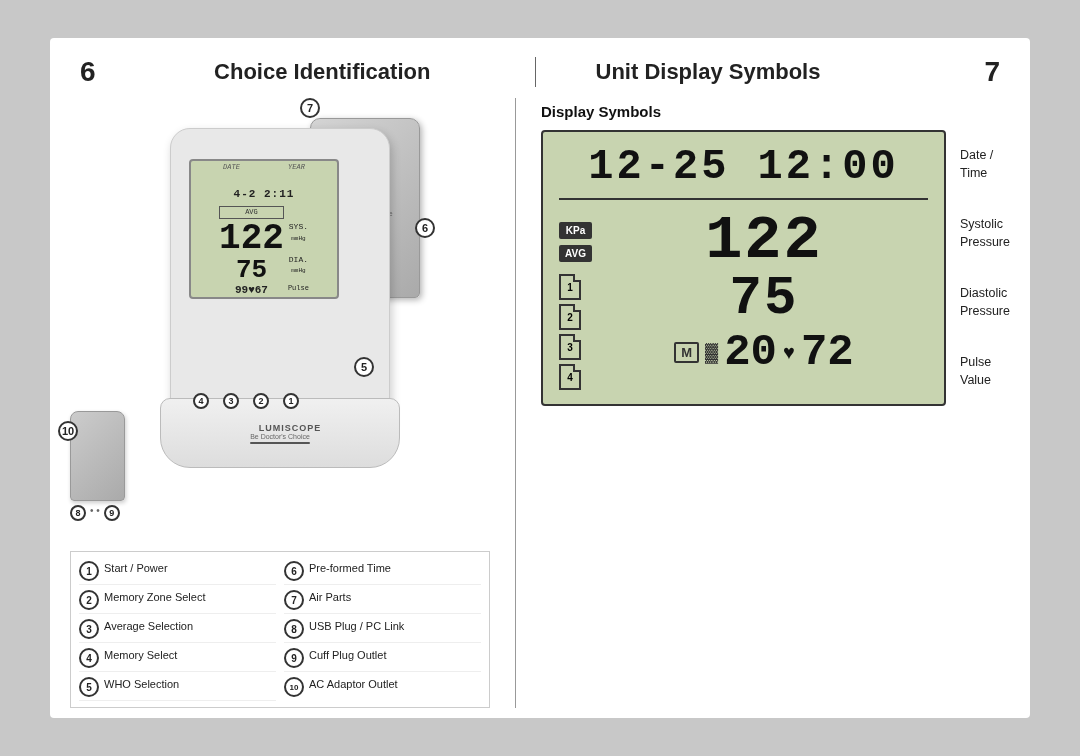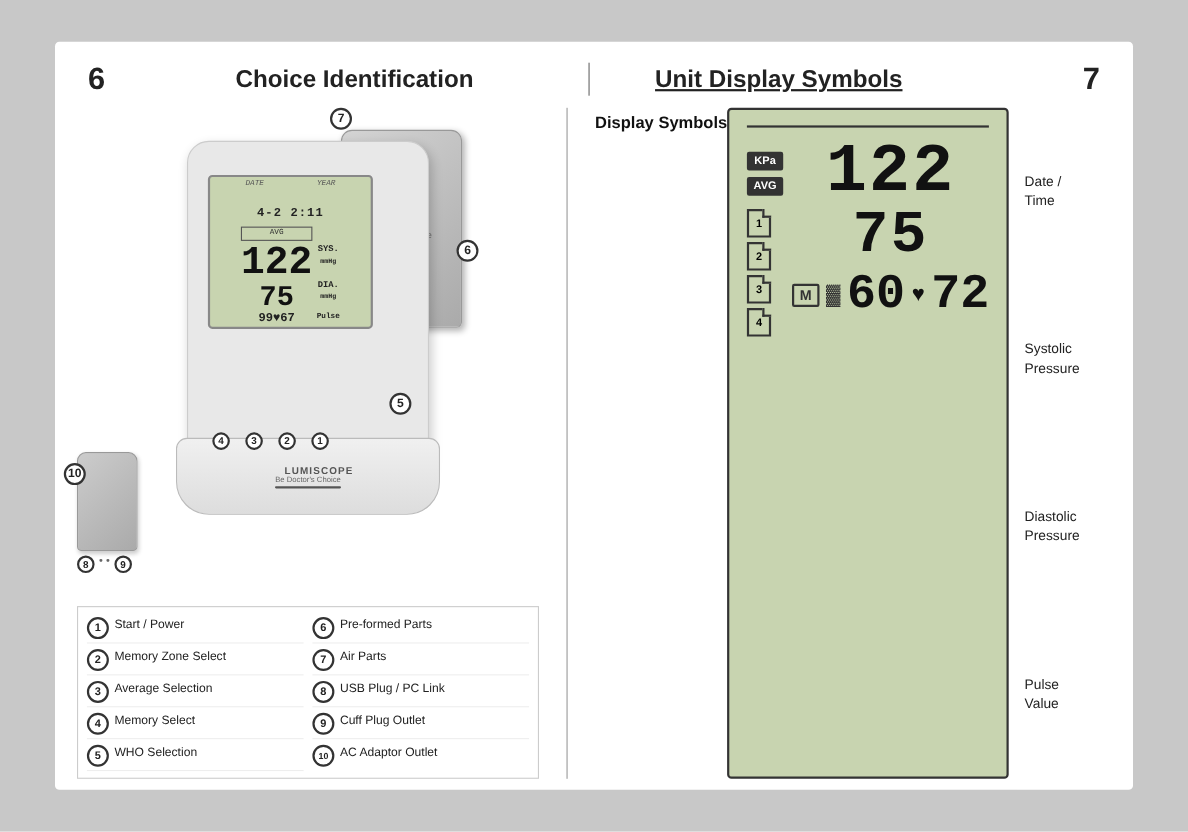--- a/index.html
+++ b/index.html
@@ -48,38 +48,37 @@
       text-align: center;
       margin-left: 20px;
     }
     .header-title-right {
       font-size: 22px;
       font-weight: 900;
       color: #222;
       flex: 1;
       text-align: left;
       margin-left: 30px;
-      text-decoration: underline;
     }
     .content {
       display: flex;
       flex: 1;
       padding: 0 20px 10px 20px;
       gap: 20px;
     }
     .left-panel {
       flex: 0 0 420px;
       display: flex;
       flex-direction: column;
       position: relative;
     }
     .right-panel {
       flex: 1;
       display: flex;
-      flex-direction: row;
+      flex-direction: column;
     }
     
     .device-area {
       flex: 1;
       position: relative;
       display: flex;
       align-items: flex-start;
       justify-content: center;
     }
     
@@ -116,21 +115,21 @@
       line-height: 1.3;
     }
     .screen-big-num {
       font-size: 36px;
       font-weight: 900;
       color: #111;
       line-height: 1;
     }
     .screen-sub {
       font-size: 14px;
-      font-weight: 700;
+      font-weight: 400;
       color: #222;
       text-align: center;
     }
     .cuff-area {
       width: 110px;
       height: 180px;
       background: linear-gradient(135deg, #d4d4d4, #aaa);
       border-radius: 10px 10px 5px 5px;
       position: absolute;
       top: 10px;
@@ -462,21 +461,21 @@
         </div>
       </div>
 
       <div class="parts-table" style="margin-top:60px;">
         <div class="parts-row">
           <div class="part-num">1</div>
           <span class="part-label">Start / Power</span>
         </div>
         <div class="parts-row">
           <div class="part-num">6</div>
-          <span class="part-label">Pre-formed Parts</span>
+          <span class="part-label">Pre-formed Time</span>
         </div>
         <div class="parts-row">
           <div class="part-num">2</div>
           <span class="part-label">Memory Zone Select</span>
         </div>
         <div class="parts-row">
           <div class="part-num">7</div>
           <span class="part-label">Air Parts</span>
         </div>
         <div class="parts-row">
@@ -508,20 +507,23 @@
 
     <div class="vertical-divider"></div>
 
     <div class="right-panel">
       <div class="display-symbols-title">Display Symbols</div>
 
       <div class="display-with-labels">
 
         <div class="lcd-display" style="flex:1;">
 
+          <div class="lcd-row-top">
+            <span class="lcd-date-time">12-25  12:00</span>
+          </div>
 
           <div style="height:2px;background:#333;margin-bottom:10px;"></div>
 
           <div class="lcd-main-row">
 
             <div class="lcd-icons-col">
               <div class="lcd-badge">KPa</div>
               <div class="lcd-badge">AVG</div>
 
               <div style="display:flex;flex-direction:column;gap:4px;margin-top:6px;">
@@ -552,21 +554,21 @@
               </div>
             </div>
 
             <div class="lcd-numbers-col">
               <div class="lcd-num-large">122</div>
               <div class="lcd-num-medium">75</div>
 
               <div class="lcd-bottom-row">
                 <div class="lcd-m-badge">M</div>
                 <span style="font-size:18px;color:#333;">▓</span>
-                <span class="lcd-pulse-num">60</span>
+                <span class="lcd-pulse-num">20</span>
                 <span class="lcd-heart">♥</span>
                 <span class="lcd-pulse-num">72</span>
               </div>
             </div>
           </div>
         </div>
 
         <div class="labels-col">
           <div class="display-label">Date /<br>Time</div>
           <div class="display-label">Systolic<br>Pressure</div>

